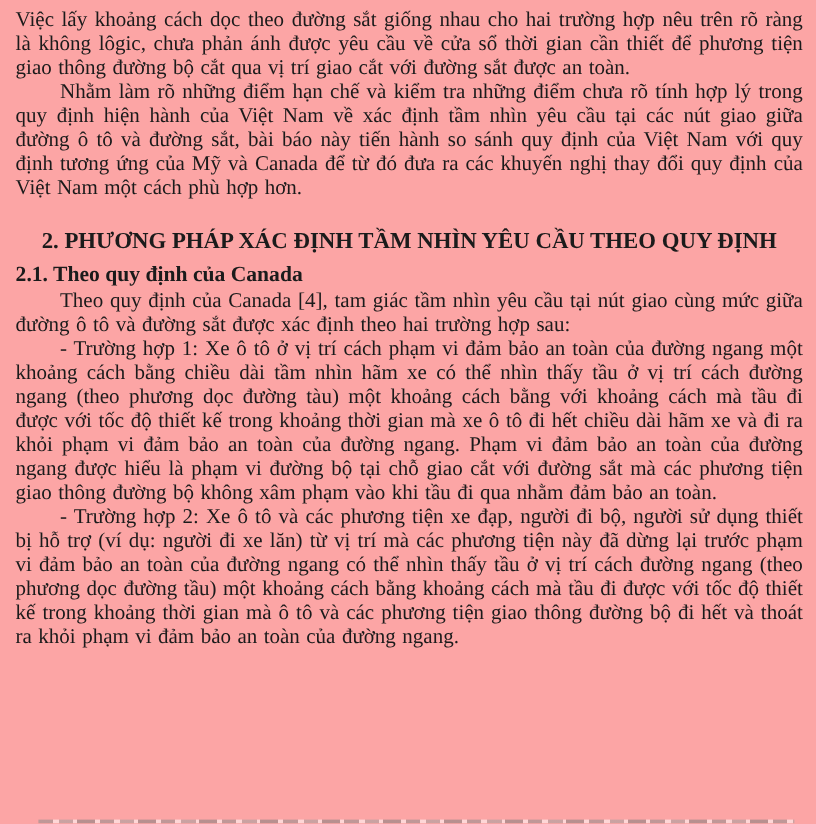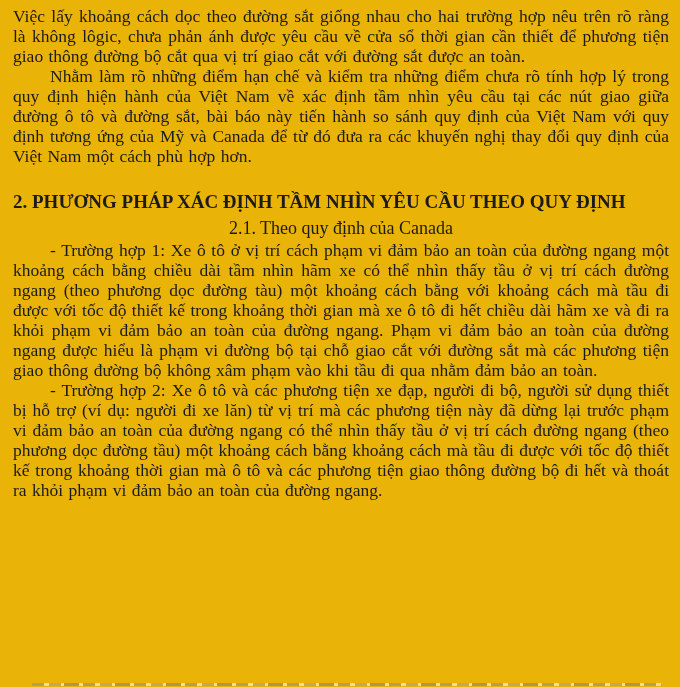--- a/index.html
+++ b/index.html
@@ -5,21 +5,21 @@
   html, body {
     margin: 0;
     padding: 0;
     background: #ffffff;
   }
   .page {
     position: relative;
     width: 680px;
     height: 687px;
     box-sizing: border-box;
-    background: #eab308;
+    background: #fca5a5;
     overflow: hidden;
     padding: 6px 11px 0 13px;
     font-family: "Liberation Serif", "DejaVu Serif", serif;
     color: #1b1b1b;
   }
   p.body {
     margin: 0;
     font-size: 17.5px;
     line-height: 20px;
     text-align: justify;
@@ -27,31 +27,31 @@
     word-spacing: 1px;
   }
   p.body.no-indent {
     text-indent: 0;
   }
   h2.sec {
     margin: 23px 0 3px 0;
     font-size: 19px;
     line-height: 25px;
     font-weight: bold;
-    text-align: left;
+    text-align: center;
   }
   h2.sec .hline {
     display: block;
   }
   h3.subsec {
     margin: 0 0 1px 0;
     font-size: 18px;
     line-height: 22px;
-    font-weight: normal;
-    text-align: center;
+    font-weight: bold;
+    text-align: left;
   }
   .italic-lead {
     font-style: italic;
   }
   .cut-line {
     position: absolute;
     left: 32px;
     right: 18px;
     bottom: 1px;
     height: 3px;
@@ -75,20 +75,21 @@
   <p class="body no-indent">Việc lấy khoảng cách dọc theo đường sắt giống nhau cho hai trường hợp nêu trên rõ ràng là không lôgic, chưa phản ánh được yêu cầu về cửa sổ thời gian cần thiết để phương tiện giao thông đường bộ cắt qua vị trí giao cắt với đường sắt được an toàn.</p>
 
   <p class="body">Nhằm làm rõ những điểm hạn chế và kiểm tra những điểm chưa rõ tính hợp lý trong quy định hiện hành của Việt Nam về xác định tầm nhìn yêu cầu tại các nút giao giữa đường ô tô và đường sắt, bài báo này tiến hành so sánh quy định của Việt Nam với quy định tương ứng của Mỹ và Canada để từ đó đưa ra các khuyến nghị thay đổi quy định của Việt Nam một cách phù hợp hơn.</p>
 
   <h2 class="sec">
     <span class="hline">2. PHƯƠNG PHÁP XÁC ĐỊNH TẦM NHÌN YÊU CẦU THEO QUY ĐỊNH</span>
   </h2>
 
   <h3 class="subsec">2.1. Theo quy định của Canada</h3>
 
+  <p class="body">Theo quy định của Canada [4], tam giác tầm nhìn yêu cầu tại nút giao cùng mức giữa đường ô tô và đường sắt được xác định theo hai trường hợp sau:</p>
 
   <p class="body">- Trường hợp 1: Xe ô tô ở vị trí cách phạm vi đảm bảo an toàn của đường ngang một khoảng cách bằng chiều dài tầm nhìn hãm xe có thể nhìn thấy tầu ở vị trí cách đường ngang (theo phương dọc đường tàu) một khoảng cách bằng với khoảng cách mà tầu đi được với tốc độ thiết kế trong khoảng thời gian mà xe ô tô đi hết chiều dài hãm xe và đi ra khỏi phạm vi đảm bảo an toàn của đường ngang. Phạm vi đảm bảo an toàn của đường ngang được hiểu là phạm vi đường bộ tại chỗ giao cắt với đường sắt mà các phương tiện giao thông đường bộ không xâm phạm vào khi tầu đi qua nhằm đảm bảo an toàn.</p>
 
   <p class="body">- Trường hợp 2: Xe ô tô và các phương tiện xe đạp, người đi bộ, người sử dụng thiết bị hỗ trợ (ví dụ: người đi xe lăn) từ vị trí mà các phương tiện này đã dừng lại trước phạm vi đảm bảo an toàn của đường ngang có thể nhìn thấy tầu ở vị trí cách đường ngang (theo phương dọc đường tầu) một khoảng cách bằng khoảng cách mà tầu đi được với tốc độ thiết kế trong khoảng thời gian mà ô tô và các phương tiện giao thông đường bộ đi hết và thoát ra khỏi phạm vi đảm bảo an toàn của đường ngang.</p>
 
 
   <div class="cut-line"></div>
 
 </div>
 

